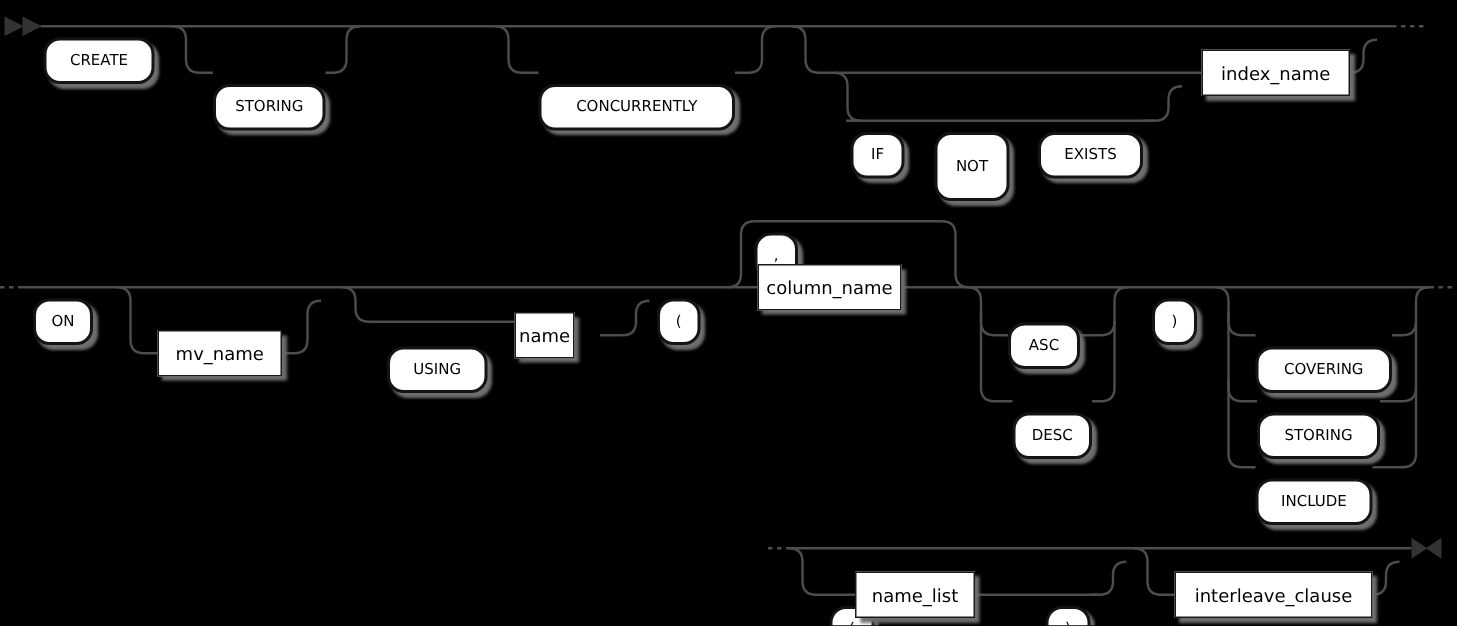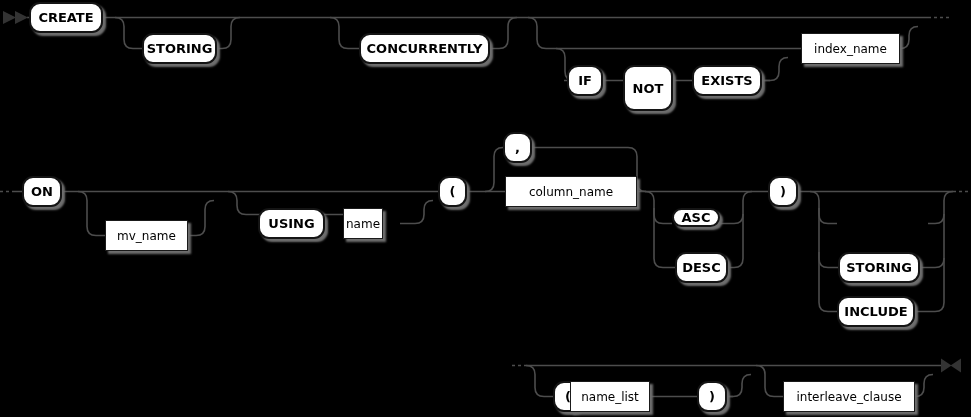--- a/index.html
+++ b/index.html
@@ -2,21 +2,21 @@
 <html><head>
 <meta charset="utf-8">
 <style>
   html,body{margin:0;padding:0;background:#000;}
   #stage{position:relative;width:971px;height:417px;background:#000;overflow:hidden;
          font-family:"DejaVu Sans","Liberation Sans",sans-serif;}
   #wires{position:absolute;left:0;top:0;}
   .node{position:absolute;box-sizing:border-box;background:#fff;color:#000;
         display:flex;align-items:center;justify-content:center;white-space:nowrap;
         box-shadow:3px 3px 2px #6e6e6e;}
-  .kw{border:2px solid #141414;border-radius:11px;font-weight:bold;font-size:13px;}
+  .kw{border:2px solid #141414;border-radius:11px;font-weight:normal;font-size:10px;margin-top:23px;}
   .vr{border:1.5px solid #1a1a1a;border-radius:0;font-weight:normal;font-size:12px;}
 </style>
 </head>
 <body>
 
 <div id="stage">
 
   <svg id="wires" width="971" height="417" viewBox="0 0 971 417" fill="none" stroke="#4d4d4d" stroke-width="1.6">
 
     <path d="M 27 17.5 H 928"></path>
@@ -83,24 +83,25 @@
   <div class="node kw" style="left:623px;top:65px;width:50px;height:46px">NOT</div>
   <div class="node kw" style="left:692px;top:65px;width:70px;height:31px">EXISTS</div>
   <div class="node vr" style="left:801px;top:33px;width:99px;height:31px">index_name</div>
 
   <div class="node kw" style="left:22px;top:176px;width:40px;height:31px">ON</div>
   <div class="node vr" style="left:105px;top:220px;width:83px;height:31px">mv_name</div>
   <div class="node kw" style="left:258px;top:208px;width:67px;height:31px">USING</div>
   <div class="node vr" style="left:343px;top:208px;width:40px;height:31px">name</div>
   <div class="node kw" style="left:438px;top:176px;width:29px;height:31px">(</div>
   <div class="node kw" style="left:503px;top:132px;width:29px;height:31px">,</div>
-  <div class="node vr" style="left:505px;top:176px;width:132px;height:31px">column_name</div>
-  <div class="node kw" style="left:672px;top:208px;width:48px;height:19px">ASC</div>
+  <div class="node vr" style="left:505px;top:176px;width:96px;height:31px">column_name</div>
+  <div class="node kw" style="left:672px;top:192px;width:48px;height:31px">ASC</div>
   <div class="node kw" style="left:675px;top:252px;width:53px;height:31px">DESC</div>
   <div class="node kw" style="left:768px;top:176px;width:30px;height:31px">)</div>
+  <div class="node kw" style="left:837px;top:208px;width:91px;height:31px">COVERING</div>
   <div class="node kw" style="left:838px;top:252px;width:82px;height:31px">STORING</div>
   <div class="node kw" style="left:837px;top:296px;width:78px;height:31px">INCLUDE</div>
 
   <div class="node kw" style="left:553px;top:381px;width:30px;height:31px">(</div>
   <div class="node vr" style="left:570px;top:381px;width:80px;height:31px">name_list</div>
   <div class="node kw" style="left:697px;top:381px;width:30px;height:31px">)</div>
   <div class="node vr" style="left:783px;top:381px;width:132px;height:31px">interleave_clause</div>
 
 </div>
 

